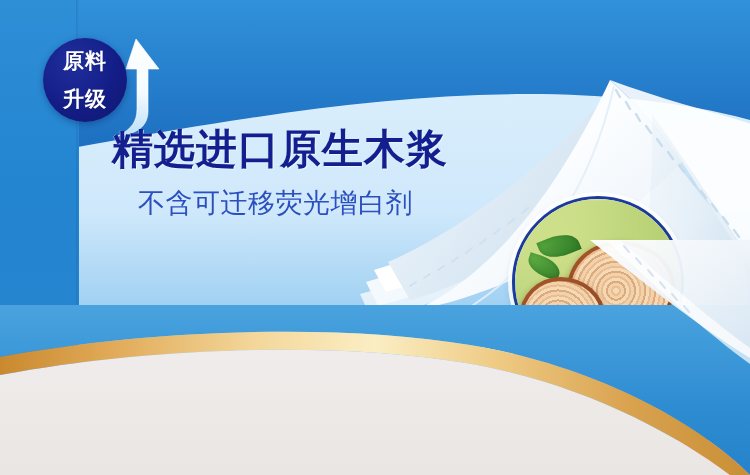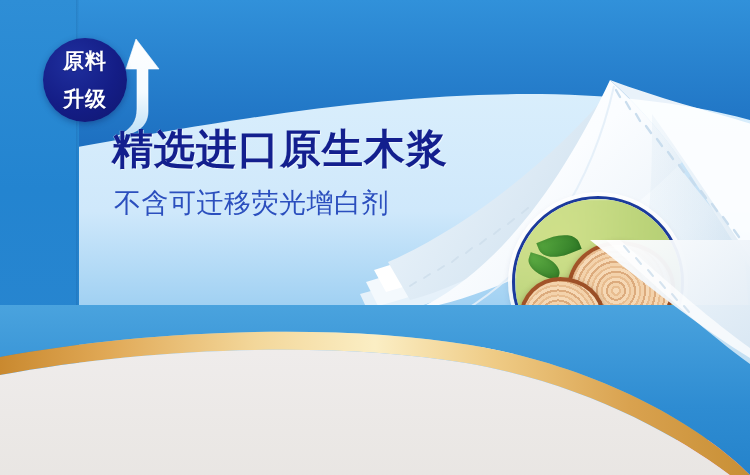--- a/index.html
+++ b/index.html
@@ -55,21 +55,21 @@
     font-size:41px; font-weight:bold; line-height:46px;
     color:#131f8e; letter-spacing:1px;
     text-shadow:1px 1px 0 rgba(255,255,255,.55), -0.5px -0.5px 0 rgba(190,215,240,.8);
     white-space:nowrap;
   }
   .subline {
     position:absolute; left:114px;
     font-size:27px; line-height:34px; color:#2b4fbe; letter-spacing:.5px;
     white-space:nowrap;
   }
-  .sub1 { top:186px; }
+  .sub1 { top:186px;margin-left:24px; }
   .sub2 { top:222px; }
 
   
   .photo {
     position:absolute; left:512px; top:196px; width:172px; height:172px;
     border-radius:50%; overflow:hidden;
     border:3px solid #1b3a9c;
     box-shadow:0 0 0 4px rgba(255,255,255,.85), 0 3px 9px rgba(20,50,110,.28);
   }
   .photo-bg {

